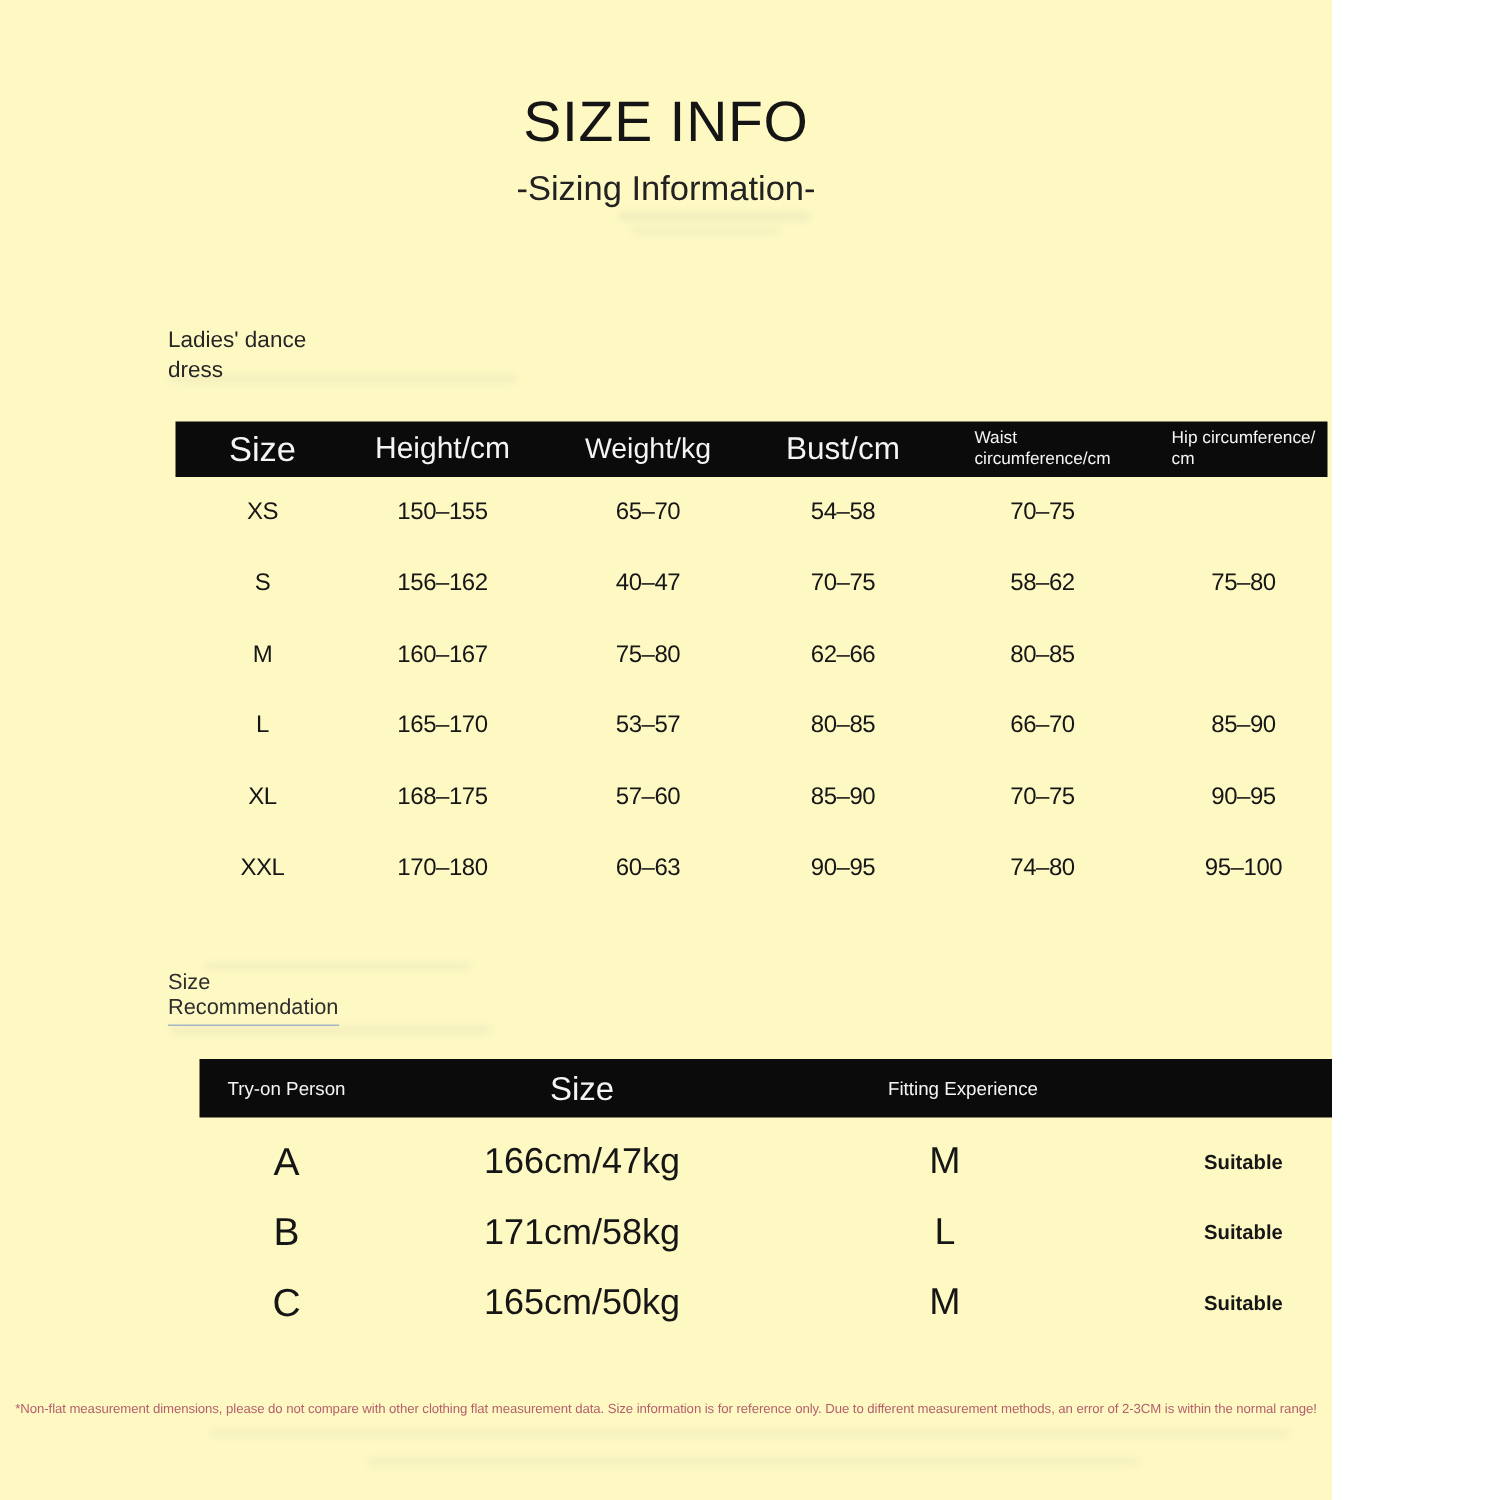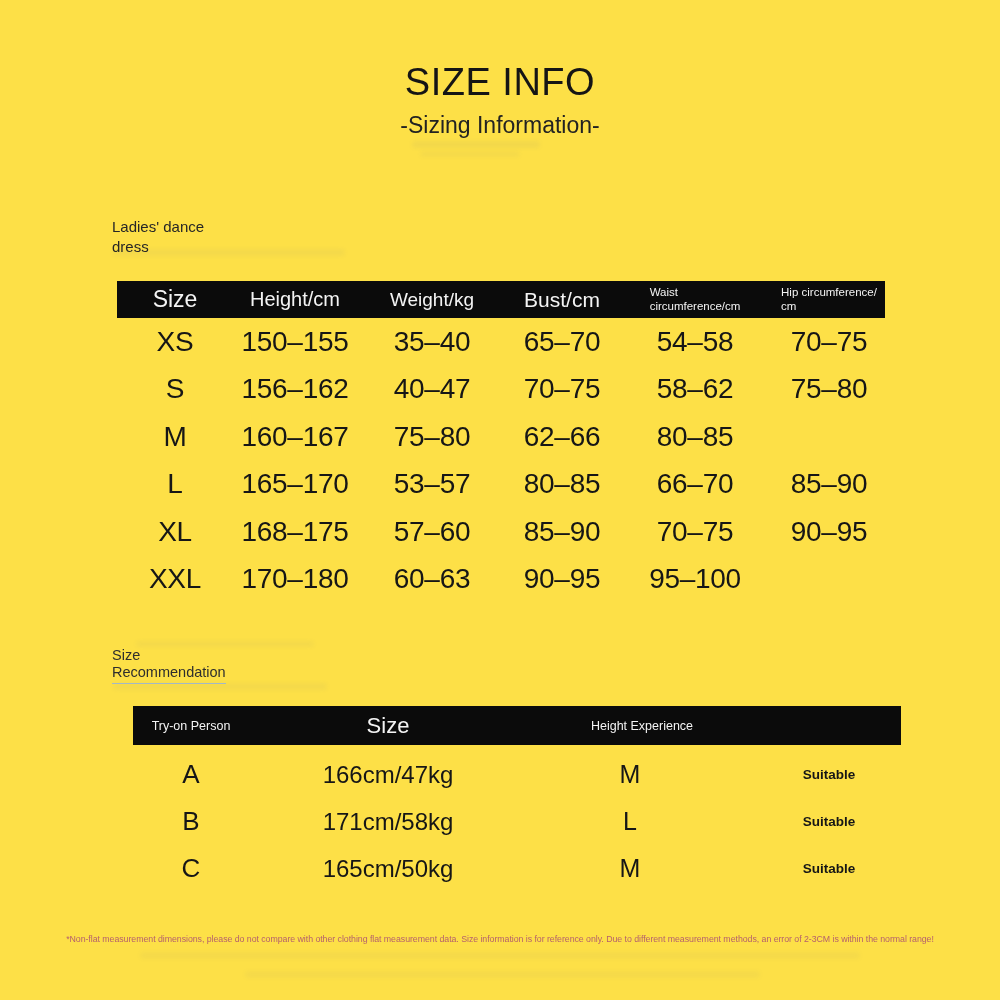--- a/index.html
+++ b/index.html
@@ -1,17 +1,17 @@
 <!DOCTYPE html>
 <html style="--header_bar: #0b0b0b; --footnote: #b5606c; --underline: #a3b8c6;"><head>
 <meta charset="utf-8">
 <style>
   html,body{margin:0;padding:0;background:#fff;}
   .canvas{
-    position:relative;width:1000px;height:1000px;background:#fde047;
+    position:relative;width:888px;height:1000px;background:#fef9c3;
     font-family:"Liberation Sans","DejaVu Sans",sans-serif;color:#1a1a1a;overflow:hidden;
   }
   .title{position:absolute;top:61px;left:0;width:100%;text-align:center;
     font-size:38px;font-weight:500;letter-spacing:.5px;color:#151515;}
   .subtitle{position:absolute;top:112px;left:0;width:100%;text-align:center;
     font-size:23px;color:#222;}
   .smudge{position:absolute;background:#6b7280;opacity:.07;filter:blur(2px);border-radius:3px;}
   .s1{top:141px;left:412px;width:128px;height:7px;}
   .s2{top:151px;left:420px;width:100px;height:6px;opacity:.05;}
   .s3{top:249px;left:113px;width:232px;height:7px;opacity:.06;}
@@ -24,21 +24,21 @@
   .table1{position:absolute;top:281px;left:117px;width:768px;}
   .t1h,.t1r{display:grid;grid-template-columns:116px 124px 150px 110px 156px 112px;align-items:center;}
   .t1h{height:37px;background:var(--header_bar,#0b0b0b);color:#f4f4f4;}
   .th{text-align:center;}
   .th-size{font-size:23px;}
   .th-height{font-size:20px;}
   .th-weight{font-size:19px;}
   .th-bust{font-size:21px;}
   .th-small{font-size:11.5px;line-height:13.5px;}
   .th-small .wrap{display:inline-block;text-align:left;}
-  .t1r{height:47.5px;font-size:28px;text-align:center;color:#161616;letter-spacing:-.3px;}
+  .t1r{height:47.5px;font-size:16px;text-align:center;color:#161616;letter-spacing:-.3px;}
 
   .rec-label{position:absolute;top:647px;left:112px;font-size:14.5px;line-height:17px;color:#2e2e2e;}
   .rec-label .underlined{display:inline-block;border-bottom:1px solid var(--underline,#a3b8c6);padding-bottom:2px;}
 
   .table2{position:absolute;top:706px;left:133px;width:768px;}
   .t2h,.t2r{display:grid;grid-template-columns:116px 278px 206px 168px;align-items:center;text-align:center;}
   .t2h{height:39px;background:var(--header_bar,#0b0b0b);color:#f4f4f4;}
   .t2h .c-person{font-size:12.5px;}
   .t2h .c-hw{font-size:15px;}
   .t2h .c-size{font-size:22px;}
@@ -90,21 +90,20 @@
         <div class="wrap">
           <div>Hip circumference/</div>
           <div>cm</div>
         </div>
       </div>
     </div>
 
     <div class="t1r">
       <div>XS</div>
       <div>150–155</div>
-      <div>35–40</div>
       <div>65–70</div>
       <div>54–58</div>
       <div>70–75</div>
     </div>
     <div class="t1r">
       <div>S</div>
       <div>156–162</div>
       <div>40–47</div>
       <div>70–75</div>
       <div>58–62</div>
@@ -131,34 +130,35 @@
       <div>57–60</div>
       <div>85–90</div>
       <div>70–75</div>
       <div>90–95</div>
     </div>
     <div class="t1r">
       <div>XXL</div>
       <div>170–180</div>
       <div>60–63</div>
       <div>90–95</div>
+      <div>74–80</div>
       <div>95–100</div>
     </div>
   </div>
 
   <div class="rec-label">
     <div>Size</div>
     <div class="underlined">Recommendation</div>
   </div>
 
   <div class="table2">
     <div class="t2h">
       <div class="c-person">Try-on Person</div>
       <div class="c-size">Size</div>
-      <div class="c-fit">Height Experience</div>
+      <div class="c-fit">Fitting Experience</div>
     </div>
     <div class="t2body">
       <div class="t2r">
         <div class="c-person">A</div>
         <div class="c-hw">166cm/47kg</div>
         <div class="c-size">M</div>
         <div class="c-fit">Suitable</div>
       </div>
       <div class="t2r">
         <div class="c-person">B</div>

